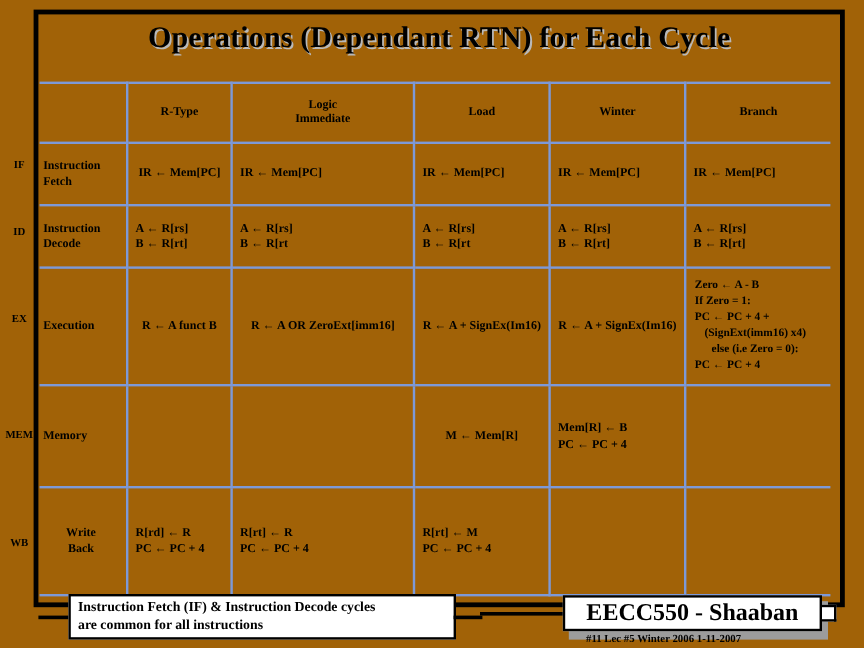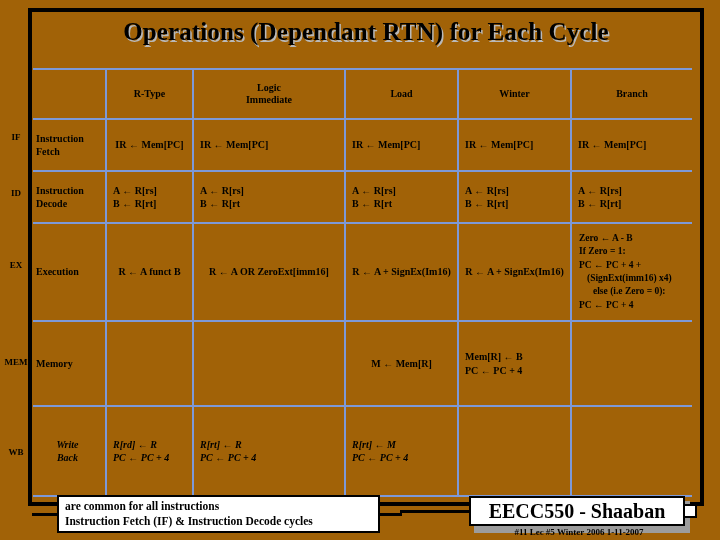--- a/index.html
+++ b/index.html
@@ -96,21 +96,21 @@
   .cell { font-size: 10px; line-height: 1.5; }
   .cell .ln { white-space: nowrap; }
   .cell.pad { padding-left: 6px; }
   .cell.c   { text-align: center; }
 
   
   .r-if   td { height: 52px; }
   .r-id   td { height: 52px; }
   .r-ex   td { height: 98px; }
   .r-mem  td { height: 85px; }
-  .r-wb   td { height: 90px; font-style: italic; }
+  .r-wb   td { height: 90px; }
 
   
   .brblock { font-size: 9.5px; line-height: 1.42; text-align: left; padding-left: 4px; }
   .brblock .ind1 { padding-left: 8px; }
   .brblock .ind2 { padding-left: 14px; }
 
   
   .stagetag {
     position: absolute;
     left: 3px;
@@ -184,21 +184,21 @@
   .brand-tab {
     position: absolute;
     left: 685px; top: 504px;
     width: 12px; height: 14px;
     border: 2px solid #000000;
     border-left: none;
     background: #ffffff;
   }
   .footline {
     position: absolute;
-    left: 469px; top: 527px;
+    left: 443px; top: 527px;
     width: 220px;
     text-align: center;
     font-family: "Liberation Serif", "DejaVu Serif", serif;
     font-weight: bold;
     font-size: 9px;
     color: #000000;
     white-space: nowrap;
   }
 </style>
 </head>
@@ -344,22 +344,22 @@
         <td class="col-store cell"></td>
         <td class="col-br cell"></td>
       </tr>
     </tbody>
       </table>
   </div>
 
   <div class="note-tail-l"></div>
   <div class="note">
     <div class="txt">
+      <div>Instruction Fetch (IF) &amp; Instruction Decode cycles</div>
       <div>are common for all instructions</div>
-      <div>Instruction Fetch (IF) &amp; Instruction Decode cycles</div>
     </div>
   </div>
   <div class="note-tail"></div>
 
   <div class="brand-tail"></div>
   <div class="brand-shadow"></div>
   <div class="brand-tab"></div>
   <div class="brand">
     <div class="btxt">EECC550 - Shaaban</div>
   </div>

